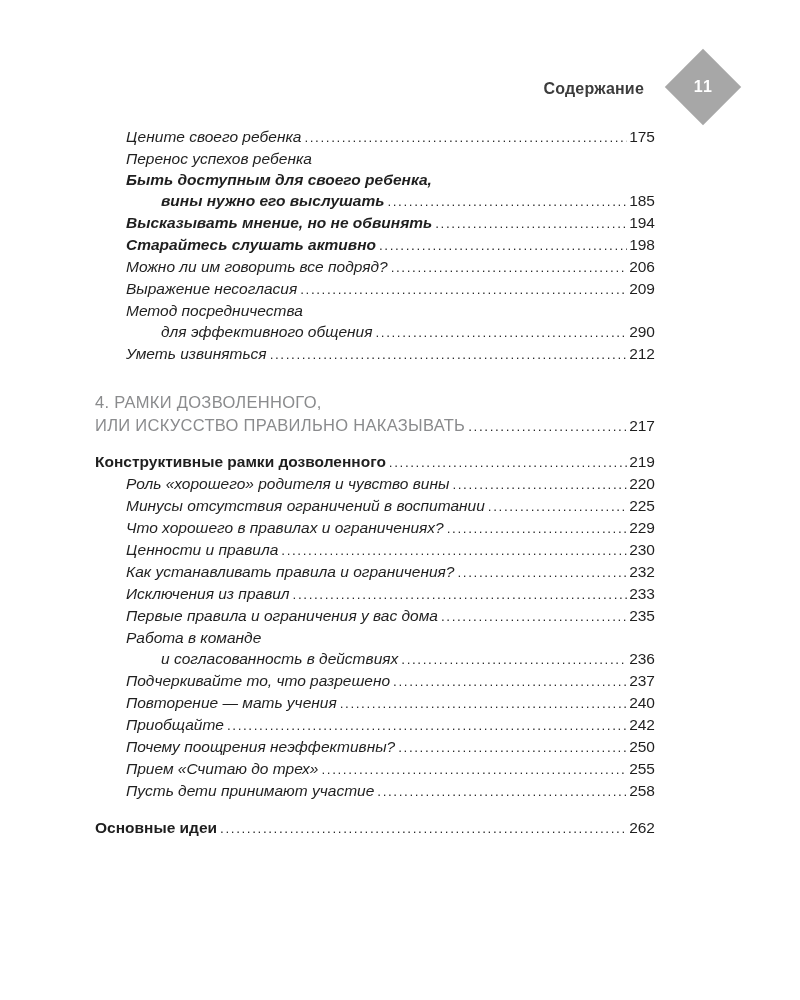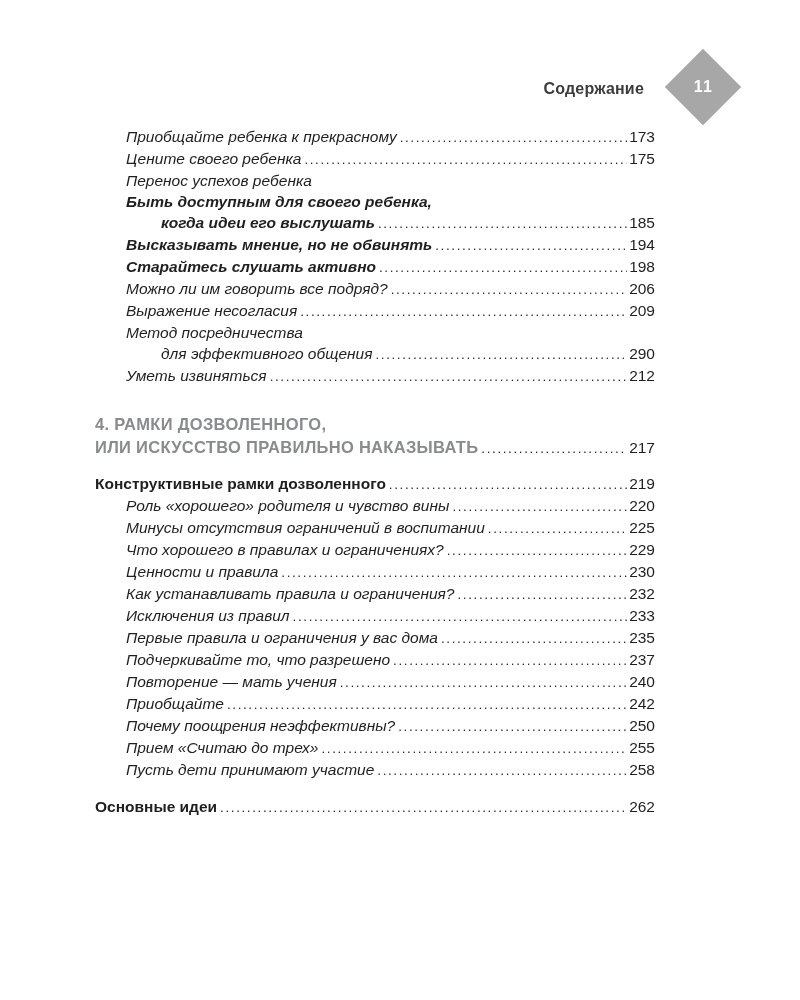--- a/index.html
+++ b/index.html
@@ -37,21 +37,21 @@
   }
   .entry{font-size:15.5px;line-height:21px;}
   .entry.indent-1{padding-left:31px;}
   .row{display:flex;align-items:baseline;}
   .row.cont{padding-left:35px;}
   .t{white-space:nowrap;}
   .style-italic .t{font-style:italic;font-weight:400;}
   .style-italic-semibold .t{font-style:italic;font-weight:600;}
   .style-bold .t{font-weight:700;}
   .style-section{line-height:23px;font-size:16.5px;}
-  .style-section .t{font-weight:700;color:var(--section-gray);letter-spacing:0.3px;}
+  .style-section .t{font-weight:400;color:var(--section-gray);letter-spacing:0.3px;}
   .leader{
     flex:1;overflow:hidden;white-space:nowrap;
     margin:0 2px 0 3px;
     font-size:13.5px;letter-spacing:1.6px;
     font-style:normal;font-weight:400;color:#2a2a2a;
   }
   .leader::after{
     content:"..........................................................................................................................................................";
   }
   .pg{
@@ -64,43 +64,36 @@
 
 <div class="header-title">Содержание</div>
 
 <div class="page-diamond">
   <span class="num">11</span>
 </div>
 
 <div class="toc">
     <div class="entry style-italic indent-1">
       <div class="row">
-        <span class="t">Приобщайте ребенка к прекрасному</span>
-        <span class="leader"></span>
-        <span class="pg">173</span>
-      </div>
-    </div>
-    <div class="entry style-italic indent-1">
-      <div class="row">
         <span class="t">Цените своего ребенка</span>
         <span class="leader"></span>
         <span class="pg">175</span>
       </div>
     </div>
     <div class="entry style-italic indent-1">
       <div class="row">
         <span class="t">Перенос успехов ребенка</span>
       </div>
     </div>
     <div class="entry style-italic-semibold indent-1">
       <div class="row">
         <span class="t">Быть доступным для своего ребенка,</span>
       </div>
       <div class="row cont">
-        <span class="t">когда идеи его выслушать</span>
+        <span class="t">вины нужно его выслушать</span>
         <span class="leader"></span>
         <span class="pg">185</span>
       </div>
     </div>
     <div class="entry style-italic-semibold indent-1">
       <div class="row">
         <span class="t">Высказывать мнение, но не обвинять</span>
         <span class="leader"></span>
         <span class="pg">194</span>
       </div>
@@ -204,20 +197,30 @@
     </div>
     <div class="entry style-italic indent-1">
       <div class="row">
         <span class="t">Первые правила и ограничения у вас дома</span>
         <span class="leader"></span>
         <span class="pg">235</span>
       </div>
     </div>
     <div class="entry style-italic indent-1">
       <div class="row">
+        <span class="t">Работа в команде</span>
+      </div>
+      <div class="row cont">
+        <span class="t">и согласованность в действиях</span>
+        <span class="leader"></span>
+        <span class="pg">236</span>
+      </div>
+    </div>
+    <div class="entry style-italic indent-1">
+      <div class="row">
         <span class="t">Подчеркивайте то, что разрешено</span>
         <span class="leader"></span>
         <span class="pg">237</span>
       </div>
     </div>
     <div class="entry style-italic indent-1">
       <div class="row">
         <span class="t">Повторение — мать учения</span>
         <span class="leader"></span>
         <span class="pg">240</span>

